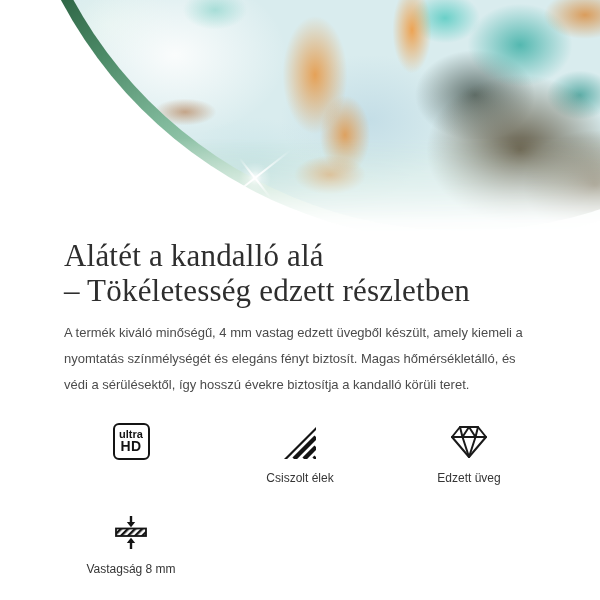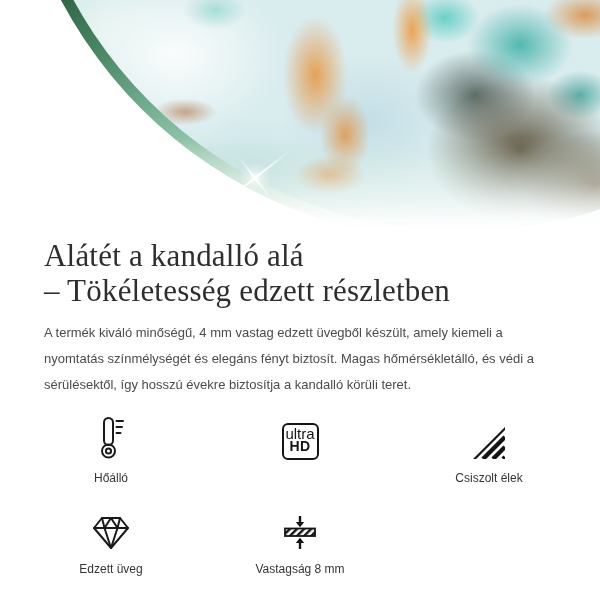--- a/index.html
+++ b/index.html
@@ -43,35 +43,35 @@
   .sparkle{position:absolute;left:210px;top:133px;width:90px;height:90px;
     transform:rotate(-38deg);pointer-events:none;
     background:radial-gradient(circle at 50% 50%, rgba(255,255,255,.95) 0px, rgba(255,255,255,.35) 7px, rgba(255,255,255,0) 16px);}
   .sparkle::before,.sparkle::after{content:"";position:absolute;background:
     linear-gradient(to right, rgba(255,255,255,0), rgba(255,255,255,.9) 40%, #fff 50%, rgba(255,255,255,.9) 60%, rgba(255,255,255,0));}
   .sparkle::before{left:0;top:43.7px;width:90px;height:2.6px;}
   .sparkle::after{left:43.7px;top:20px;width:2.6px;height:50px;
     background:linear-gradient(to bottom, rgba(255,255,255,0), rgba(255,255,255,.9) 40%, #fff 50%, rgba(255,255,255,.9) 60%, rgba(255,255,255,0));}
 
   
-  .content{padding:0 44px;}
+  .content{padding:0 64px;}
   .title{margin:6px 0 12px;font-family:"Liberation Serif","DejaVu Serif",serif;
     font-weight:400;font-size:31px;line-height:35px;color:#2e2e2e;letter-spacing:.2px;}
   .desc{margin:0;max-width:518px;font-size:13px;line-height:26px;color:#4b4b4b;}
 
   
   .features{margin-top:16px;display:grid;grid-template-columns:134px 1fr 134px;
     row-gap:20px;justify-items:center;}
   .feature{display:flex;flex-direction:column;align-items:center;}
   .icon-box{height:46px;display:flex;align-items:flex-end;justify-content:center;}
   .feature-label{margin-top:11px;font-size:12px;color:#353535;white-space:nowrap;}
   .icon-stroke{stroke:#1a1a1a;fill:none;stroke-width:2;stroke-linecap:round;stroke-linejoin:round;}
   .uhd-box{width:37px;height:37px;border:2.5px solid #141414;border-radius:6px;
     display:flex;flex-direction:column;align-items:center;justify-content:center;box-sizing:border-box;}
-  .uhd-top{font-size:15px;font-weight:400;color:#141414;line-height:10px;}
+  .uhd-top{font-size:11px;font-weight:700;color:#141414;line-height:10px;}
   .uhd-bottom{font-size:14px;font-weight:700;color:#141414;line-height:15px;letter-spacing:.3px;}
 </style>
 </head>
 <body>
 
 <div class="page">
 
   <div class="hero">
     <div class="rim"></div>
     <div class="photo"></div>
@@ -81,31 +81,20 @@
   <div class="content">
     <h1 class="title">
       <span>Alátét a kandalló alá</span><br>
       <span>– Tökéletesség edzett részletben</span>
     </h1>
 
     <p class="desc">A termék kiváló minőségű, 4 mm vastag edzett üvegből készült, amely kiemeli a nyomtatás színmélységét és elegáns fényt biztosít. Magas hőmérsékletálló, és védi a sérülésektől, így hosszú évekre biztosítja a kandalló körüli teret.</p>
 
     <div class="features">
 
-      <div class="feature">
-        <div class="icon-box">
-          <svg width="26" height="45" viewBox="0 0 26 45">
-            <rect class="icon-stroke" x="6" y="3" width="9" height="27" rx="4.5"></rect>
-            <circle class="icon-stroke" cx="10.5" cy="36" r="6.5"></circle>
-            <circle class="icon-stroke" cx="10.5" cy="36" r="2.6"></circle>
-            <path class="icon-stroke" d="M18.5 6 H25 M18.5 12 H24 M18.5 18 H22.5"></path>
-          </svg>
-        </div>
-        <div class="feature-label">Hőálló</div>
-      </div>
 
       <div class="feature">
         <div class="icon-box">
           <div class="uhd-box">
             <span class="uhd-top">ultra</span>
             <span class="uhd-bottom">HD</span>
           </div>
         </div>
       </div>
 

